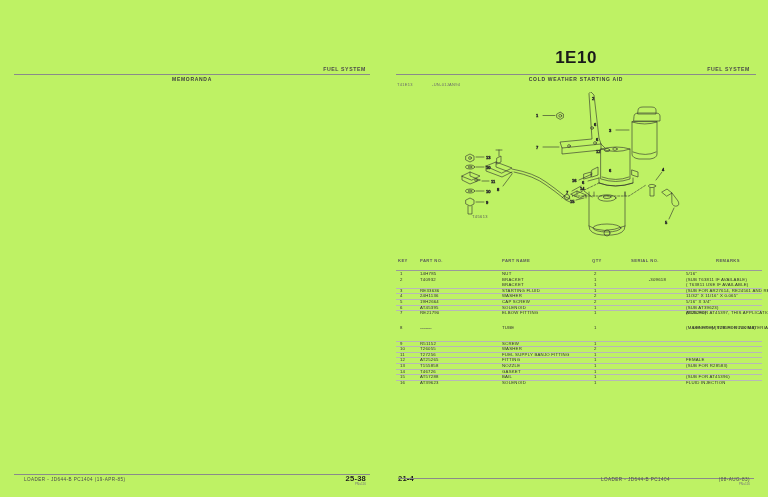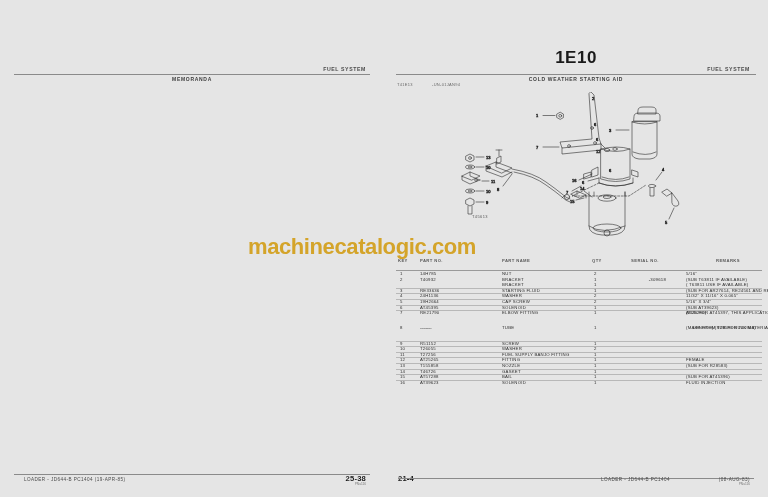--- a/index.html
+++ b/index.html
@@ -6,21 +6,21 @@
   html, body {
     margin: 0; padding: 0;
     width: 768px; height: 497px;
     background: #ffffff;
     font-family: "Liberation Sans", sans-serif;
     overflow: hidden;
   }
   #page { position: relative; width: 768px; height: 497px; background: #fff; }
 
   
-  .page-panel { position: absolute; top: 0; height: 497px; background: #e5e5e5; }
+  .page-panel { position: absolute; top: 0; height: 497px; background: #bef264; }
   #left-page  { left: 0;   width: 384px; }
   #right-page { left: 384px; width: 384px; }
 
   
   .hdr-section {
     position: absolute;
     font-size: 5.2px;
     letter-spacing: 0.6px;
     color: #4a4a4a;
     font-weight: 700;
@@ -308,21 +308,20 @@
         <text class="dlabel" x="196" y="8">2</text>
         <text class="dlabel" x="198" y="34">6</text>
         <text class="dlabel" x="200" y="49">6</text>
         <text class="dlabel" x="213" y="80">6</text>
         <text class="dlabel" x="200" y="61">12</text>
       </g>
       <text class="dcap" x="76" y="126">T45613</text>
     </svg>
   </div>
 
-  <div id="watermark">machinecatalogic.com</div>
 
   <div id="parts-table">
 
     <div class="tbl-head">
       <span class="th-key">KEY</span>
       <span class="th-partno">PART NO.</span>
       <span class="th-name">PART NAME</span>
       <span class="th-qty">QTY</span>
       <span class="th-serial">SERIAL NO.</span>
       <span class="th-rem">REMARKS</span>

